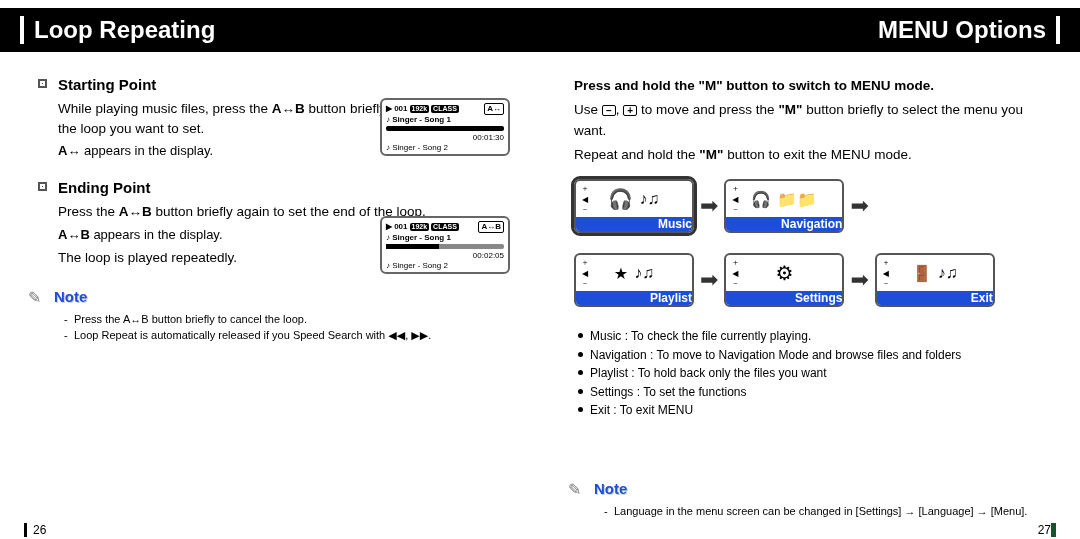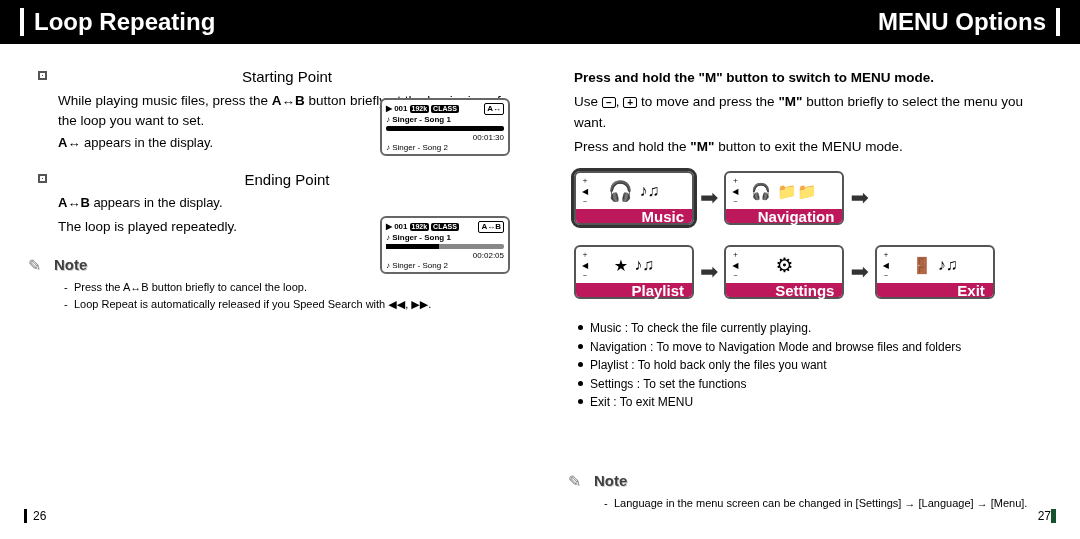--- a/index.html
+++ b/index.html
@@ -1,66 +1,66 @@
 <!DOCTYPE html>
 <html><head>
 <meta charset="utf-8">
 <style>
   * { box-sizing: border-box; margin: 0; padding: 0; }
   html, body { width: 1080px; height: 539px; font-family: Arial, Helvetica, sans-serif; background: #fff; color: #000; }
   .page { display: flex; width: 100%; height: 100%; }
   .col { width: 50%; height: 100%; position: relative; padding: 0 24px 20px 24px; }
   .col-left { border-right: none; }
   
-  .hdr { background: #000; color: #fff; height: 44px; display: flex; align-items: center; margin: 0 -24px 24px -24px; padding: 0 20px; }
+  .hdr { background: #000; color: #fff; height: 44px; display: flex; align-items: center; margin: 8px -24px 24px -24px; padding: 0 20px; }
   .hdr-left { justify-content: flex-start; }
   .hdr-right { justify-content: flex-end; }
   .hdr-left .vbar { border-left: 4px solid #fff; height: 28px; margin-right: 10px; }
   .hdr-right .vbar { border-right: 4px solid #fff; height: 28px; margin-left: 10px; }
   .hdr h1 { font-size: 24px; font-weight: bold; }
   
   .sec { margin-bottom: 18px; padding-left: 34px; position: relative; }
   .sec .bullet-sq { position: absolute; left: 14px; top: 3px; width: 9px; height: 9px; border: 2px solid #555; box-shadow: inset 0 0 0 2px #fff, inset 0 0 0 4px #555;}
-  .sec h2 { font-size: 15px; font-weight: normal; margin-bottom: 6px; text-align: center; }
+  .sec h2 { font-size: 15px; font-weight: bold; margin-bottom: 6px; }
   .sec p { font-size: 13.5px; line-height: 1.45; margin-bottom: 4px; }
   .sec p.em { font-size: 13px; }
   .sec p strong, .body strong { font-weight: bold; }
   .body { padding-left: 10px; font-size: 13.5px; line-height: 1.5; }
   .body p { margin-bottom: 4px; }
   
   .lcd { position: absolute; right: 30px; width: 130px; height: 58px; border: 2px solid #666; border-radius: 6px; background: #fff; font-size: 8px; line-height: 1.2; padding: 3px 4px; }
   .lcd .row1 { display: flex; align-items: center; gap: 2px; font-weight: bold; }
   .lcd .tag { background: #000; color: #fff; border-radius: 2px; padding: 0 2px; font-size: 7px; }
   .lcd .bar { height: 5px; background: #000; margin: 2px 0; border-radius: 2px; position: relative; }
   .lcd .bar.half::after { content:""; position:absolute; left:0; top:0; bottom:0; width:45%; background:#000; }
   .lcd .bar.half { background:#888; }
   .lcd .time { text-align: right; font-weight: normal; font-size: 8px; }
   .lcd1 { top: 98px; }
   .lcd2 { top: 216px; }
   
   .note { margin-top: 20px; padding-left: 30px; position: relative; }
   .note .pen { position: absolute; left: 4px; top: 0; font-size: 16px; color: #777; }
-  .note-title { font-size: 15px; font-weight: bold; color: #404040; text-shadow: 1px 1px 0 #ccc; margin-bottom: 6px; }
+  .note-title { font-size: 15px; font-weight: bold; color: #1d4ed8; text-shadow: 1px 1px 0 #ccc; margin-bottom: 6px; }
   .note ul { list-style: none; padding-left: 10px; }
   .note li { font-size: 11px; line-height: 1.5; position: relative; padding-left: 10px; }
   .note li::before { content: "-"; position: absolute; left: 0; }
   
   .menu-grid { display: flex; flex-wrap: wrap; gap: 10px 6px; margin: 14px 0 14px 10px; align-items: center; }
   .menu-item { width: 120px; height: 54px; border: 2px solid #555; border-radius: 6px; display: flex; flex-direction: column; position: relative; background: #fff; }
   .menu-item.sel { outline: 3px solid #333; }
   .menu-item .mi-top { flex: 1; display: flex; align-items: center; justify-content: center; gap: 6px; font-size: 16px; }
-  .menu-item .mi-label { height: 14px; background: #be185d; color: #fff; font-size: 15px; font-weight: bold; display: flex; align-items: center; justify-content: flex-end; padding: 0 8px; border-radius: 0 0 4px 4px; }
+  .menu-item .mi-label { height: 14px; background: #1d4ed8; color: #fff; font-size: 12px; font-weight: bold; display: flex; align-items: center; justify-content: flex-end; padding: 0 0; border-radius: 0 0 4px 4px; }
   .menu-item .side { position: absolute; left: 2px; top: 2px; bottom: 16px; width: 14px; display: flex; flex-direction: column; justify-content: space-between; align-items: center; font-size: 8px; }
   .arrow { font-size: 22px; color: #333; align-self: center; }
   
   .dotlist { margin: 20px 0 0 14px; }
   .dotlist li { font-size: 12px; line-height: 1.55; list-style: none; position: relative; padding-left: 12px; }
   .dotlist li::before { content: ""; width: 5px; height: 5px; background: #000; border-radius: 50%; position: absolute; left: 0; top: 6px; }
   
-  .pagenum { position: absolute; bottom: 16px; font-size: 12px; }
+  .pagenum { position: absolute; bottom: 2px; font-size: 12px; }
   .pn-left { left: 24px; border-left: 3px solid #000; padding-left: 6px; }
   .pn-right { right: 24px; border-right: 5px solid #14532d; }
   
   .keybox { display: inline-block; border: 1px solid #000; border-radius: 2px; font-size: 10px; width: 14px; height: 11px; text-align: center; line-height: 10px; vertical-align: middle; font-weight: bold; }
 </style>
 </head>
 <body>
 
 <div class="page">
 
@@ -91,20 +91,23 @@
       </div>
       <div><span>♪</span> <strong>Singer - Song 1</strong></div>
       <div class="bar"></div>
       <div class="time">00:01:30</div>
       <div><span>♪</span> <span>Singer - Song 2</span></div>
     </div>
 
     <div class="sec">
       <span class="bullet-sq"></span>
       <h2>Ending Point</h2>
+      <p>
+        <span>Press the </span><strong>A↔B</strong><span> button briefly again to set the end of the loop.</span>
+      </p>
       <p class="em">
         <strong>A↔B</strong><span> appears in the display.</span>
       </p>
       <p>The loop is played repeatedly.</p>
     </div>
 
     <div class="lcd lcd2">
       <div class="row1">
         <span>▶</span>
         <strong>001</strong>
@@ -140,21 +143,21 @@
       <p><strong>Press and hold the "M" button to switch to MENU mode.</strong></p>
       <p>
         <span>Use </span>
         <span class="keybox">–</span>,
         <span class="keybox">+</span>
         <span> to move and press the </span>
         <strong>"M"</strong>
         <span> button briefly to select the menu you want.</span>
       </p>
       <p>
-        <span>Press and hold the </span><strong>"M"</strong><span> button to exit the MENU mode.</span>
+        <span>Repeat and hold the </span><strong>"M"</strong><span> button to exit the MENU mode.</span>
       </p>
     </div>
 
     <div class="menu-grid">
       <div class="menu-item sel">
         <div class="side">
             <span>＋</span>
             <span>◀</span>
             <span>－</span>
           </div>

